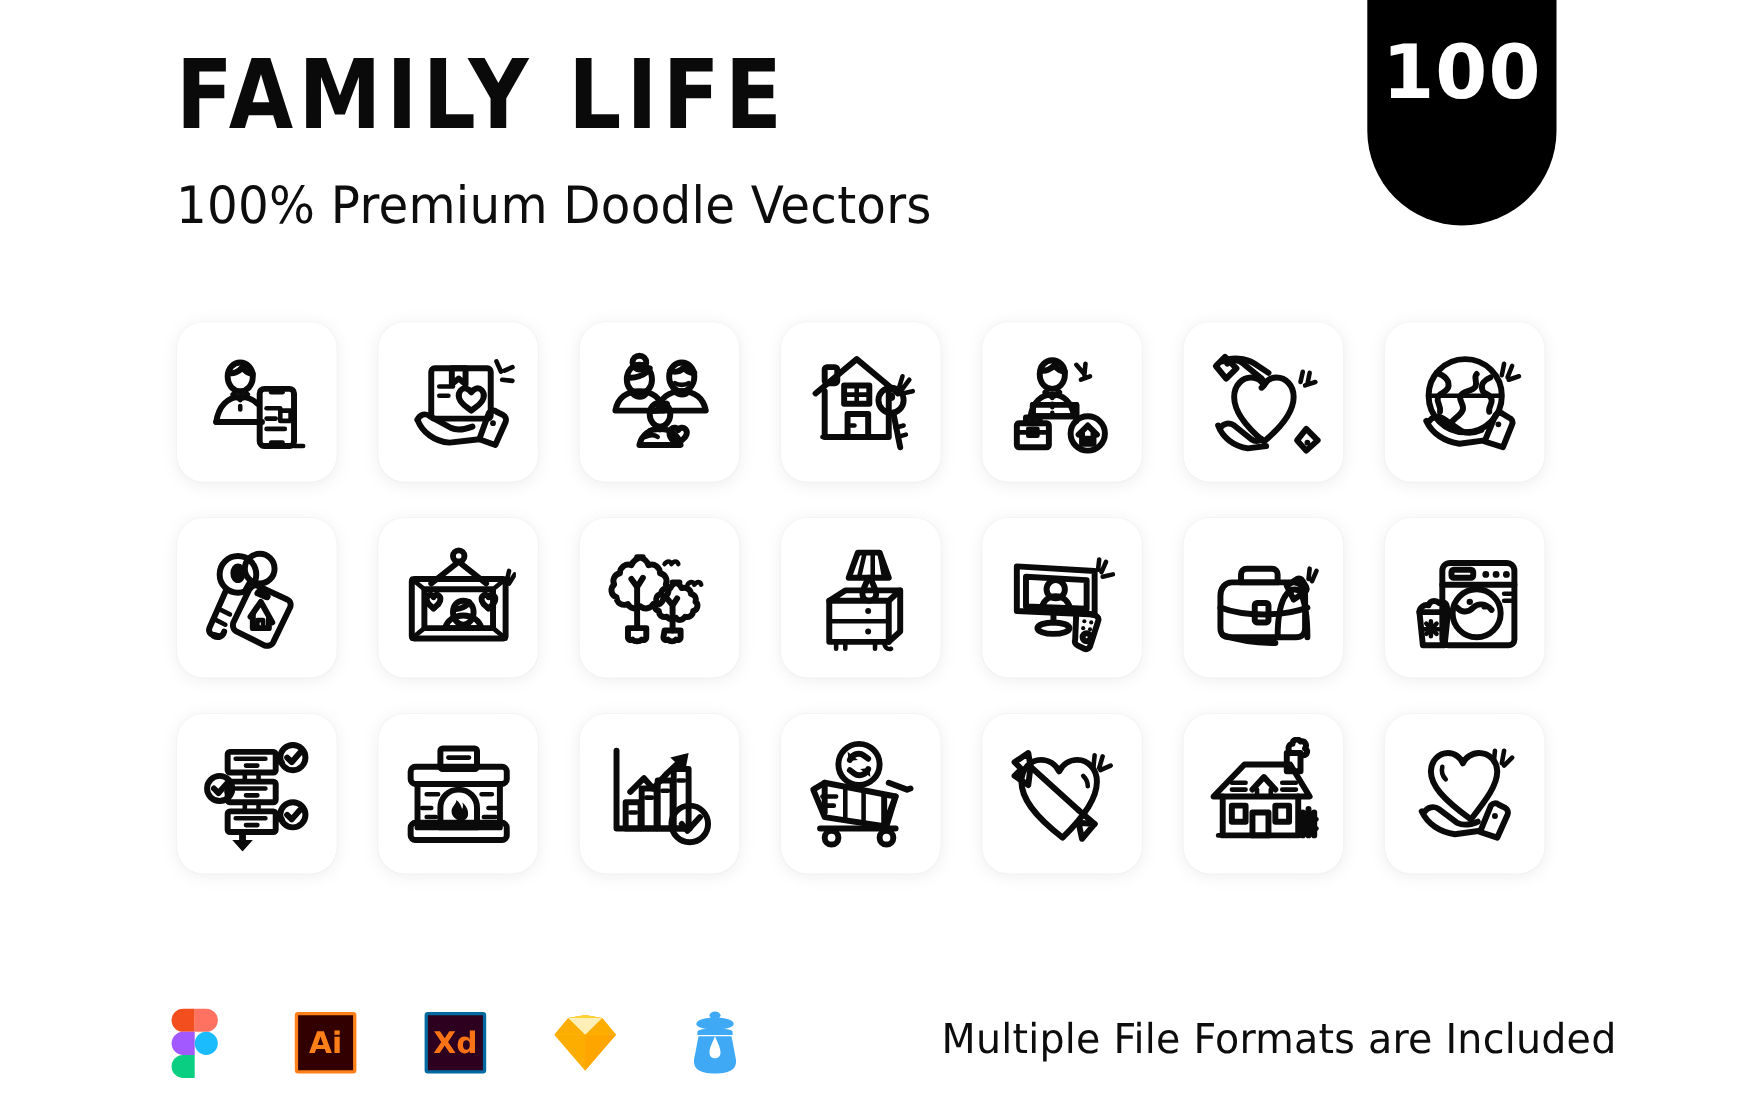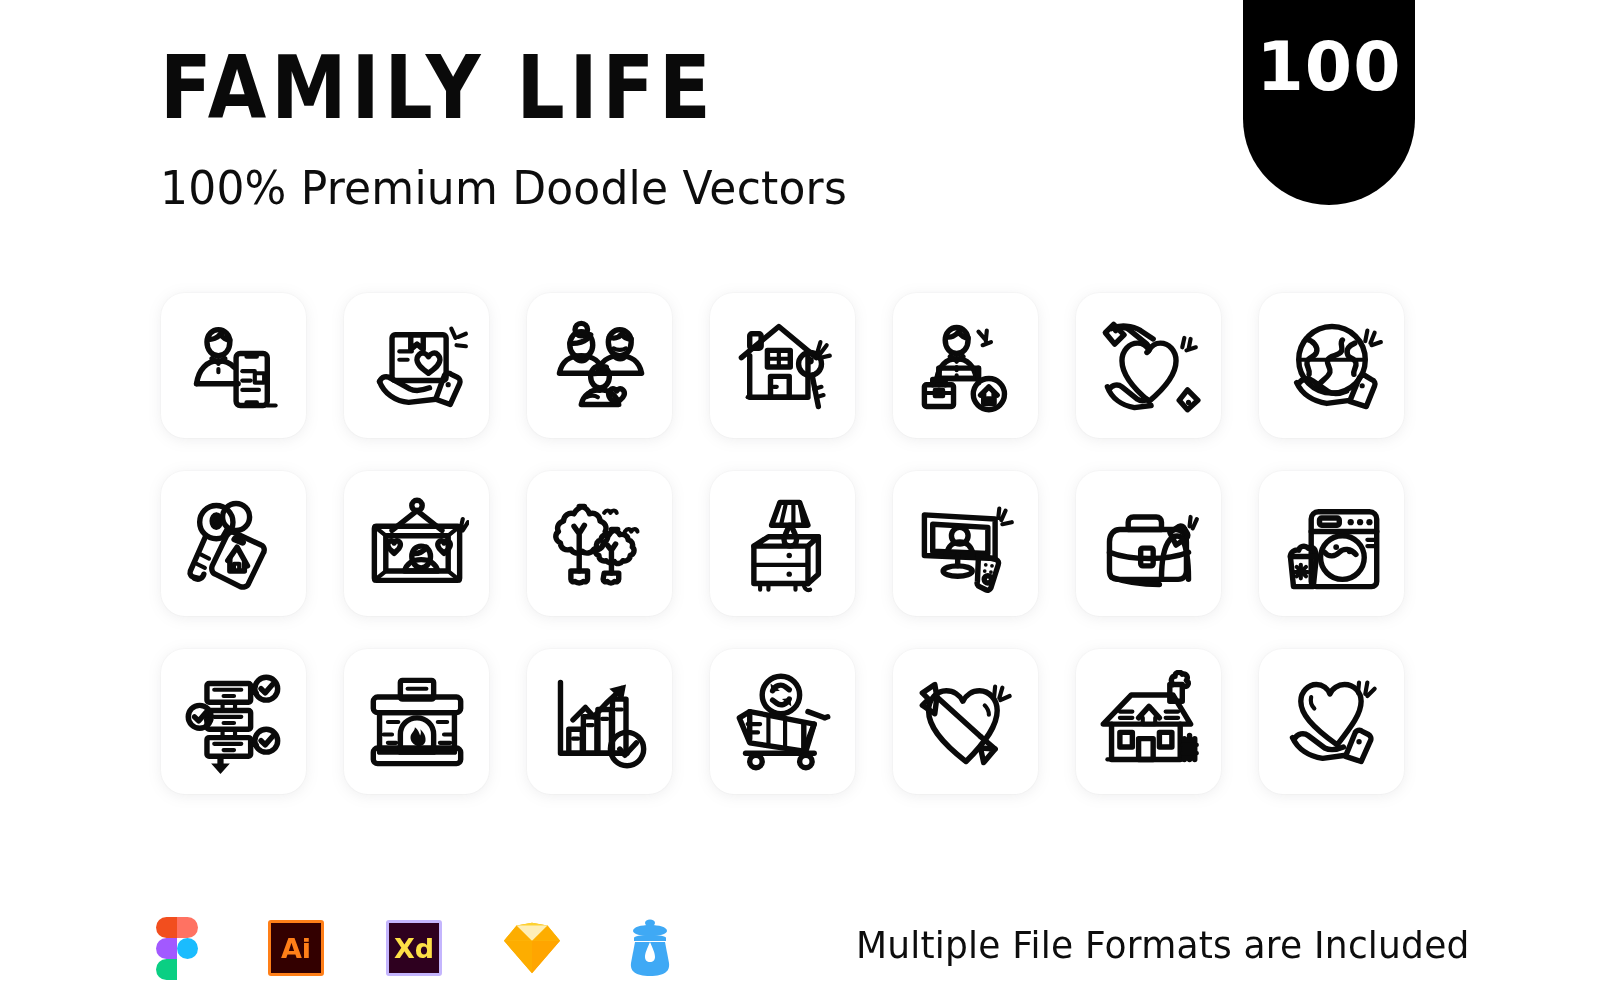--- a/index.html
+++ b/index.html
@@ -93,21 +93,21 @@
   .f-bl { left:0; top:42px; width:21px; height:21px; background:#0acf83; border-radius:10.5px 0 0 10.5px; }
 
   
   .adobe {
     width:56px; height:56px; border-radius:3px;
     display:flex; align-items:center; justify-content:center;
     font-family:"DejaVu Sans", sans-serif;
     font-size:27px; font-weight:700; line-height:1;
   }
   .ai { background:#330000; border:3px solid #ff7f18; color:#ff7f18; }
-  .xd { background:#2e001f; border:3px solid #c4b5fd; color:#fde047; }
+  .xd { background:#2e001f; border:3px solid #0369a1; color:#f97316; }
 
   
   .sketch-wrap { width:62px; height:56px; }
 
   
   .jar-wrap { width:50px; height:58px; }
 
   .formats-note {
     position:absolute; left:856px; top:18px;
     font-family:"DejaVu Sans", sans-serif;

